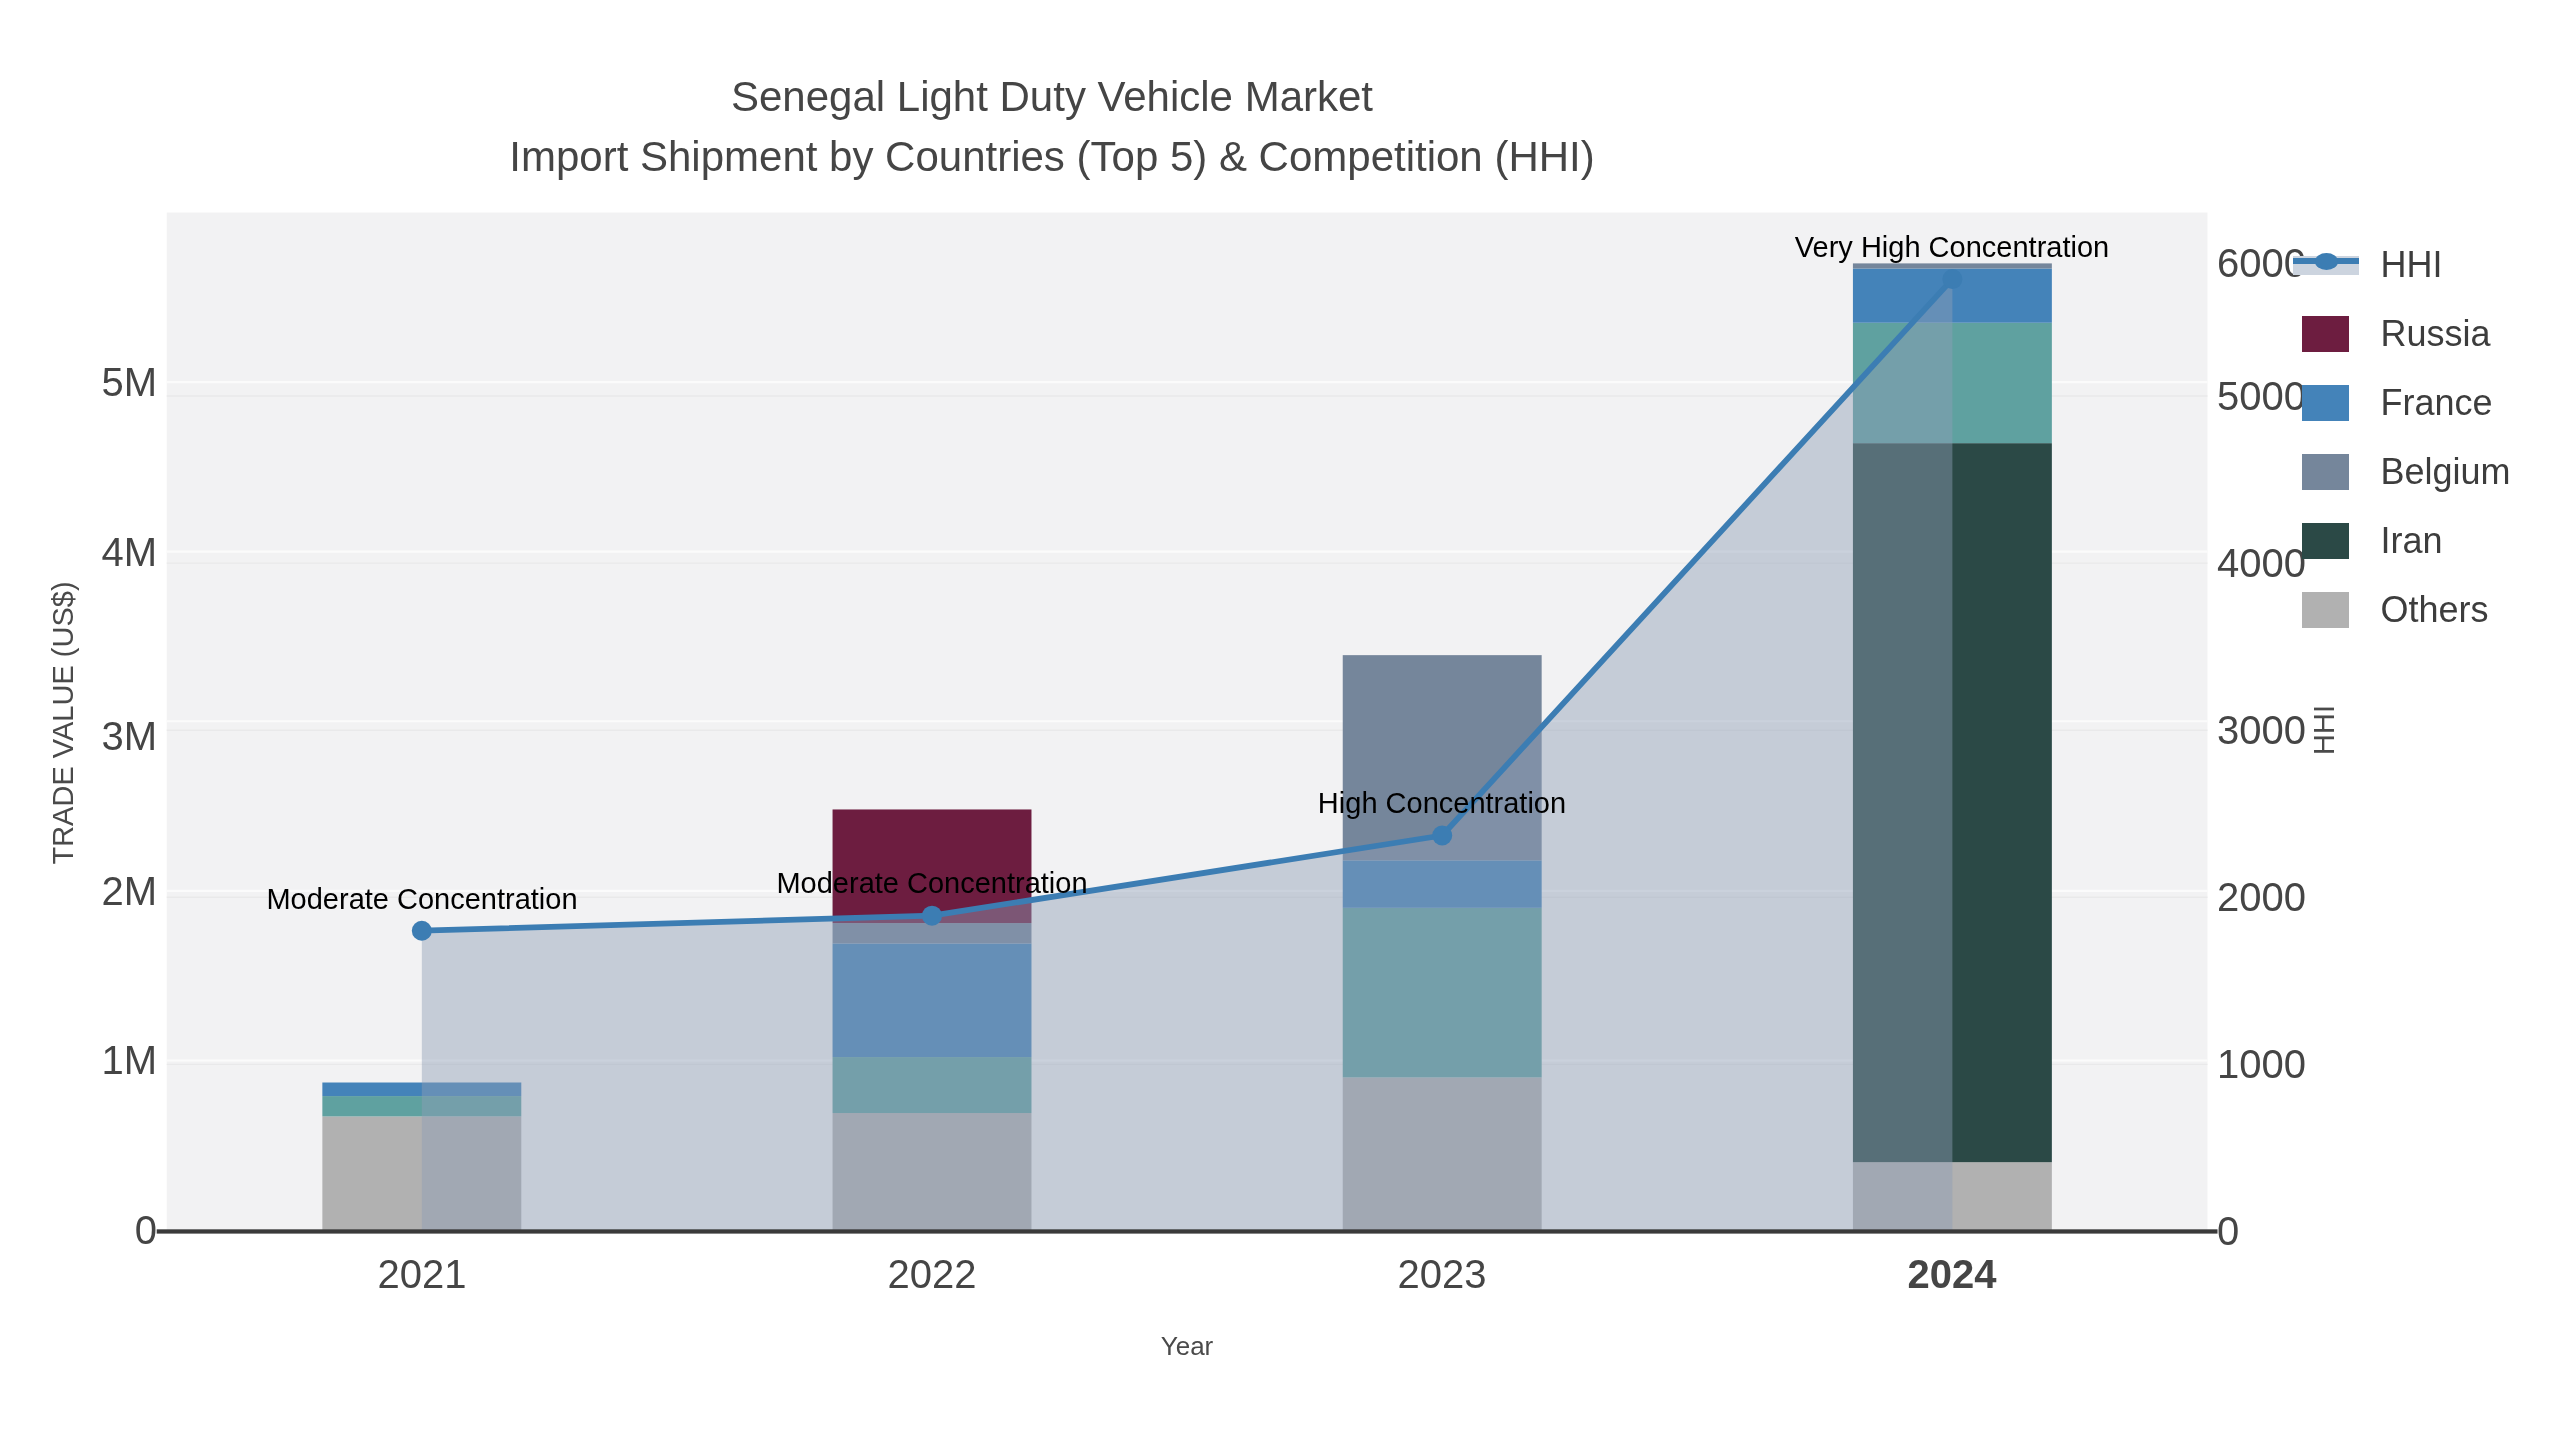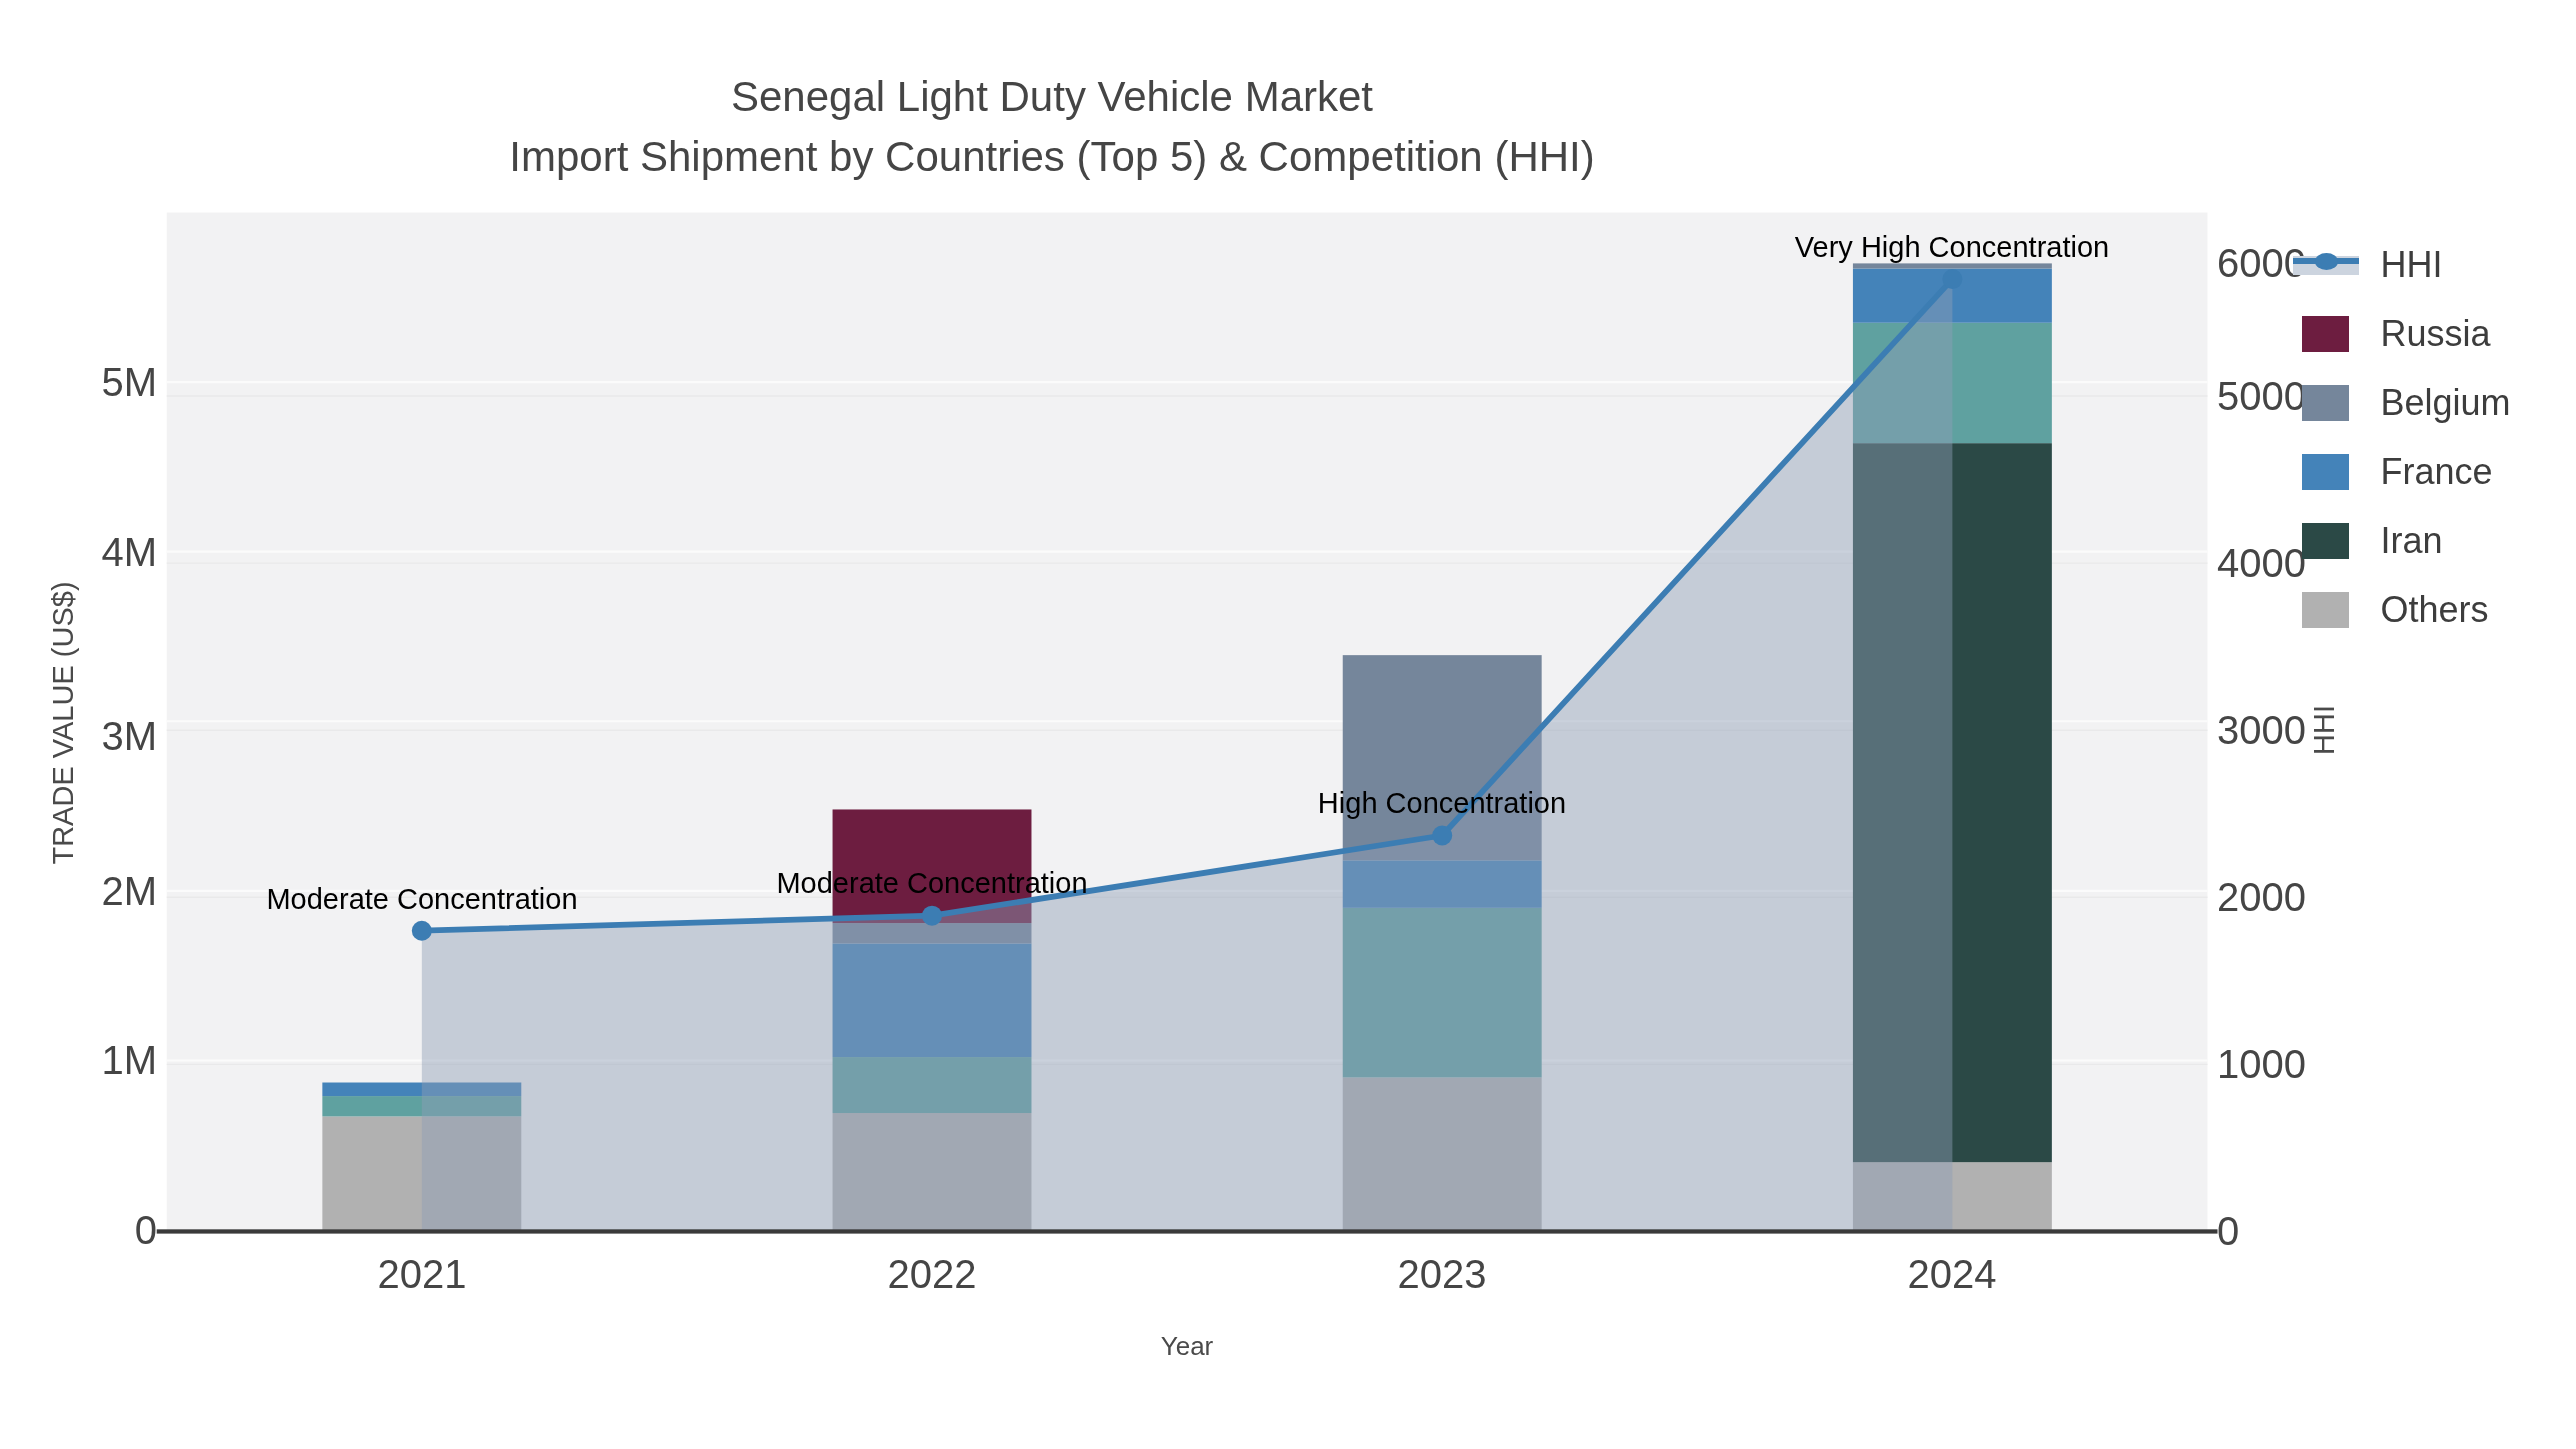--- a/index.html
+++ b/index.html
@@ -99,21 +99,21 @@
       <div class="tick tick-right" style="left: 2217px; top: 1231px;">0</div>
       <div class="tick tick-right" style="left: 2217px; top: 1064px;">1000</div>
       <div class="tick tick-right" style="left: 2217px; top: 897px;">2000</div>
       <div class="tick tick-right" style="left: 2217px; top: 730px;">3000</div>
       <div class="tick tick-right" style="left: 2217px; top: 563px;">4000</div>
       <div class="tick tick-right" style="left: 2217px; top: 396px;">5000</div>
       <div class="tick tick-right" style="left: 2217px; top: 229px; margin-top: 34px;">6000</div>
       <div class="tick tick-x" style="left: 422px; top: 1254px;">2021</div>
       <div class="tick tick-x" style="left: 932px; top: 1254px;">2022</div>
       <div class="tick tick-x" style="left: 1442px; top: 1254px;">2023</div>
-      <div class="tick tick-x" style="left: 1952px; top: 1254px;">2024</div>
+      <div class="tick tick-x" style="left: 1952px; top: 1254px; font-weight: bold;">2024</div>
       <div class="annotation" style="left: 422px; top: 899px;">Moderate Concentration</div>
       <div class="annotation" style="left: 932px; top: 883px;">Moderate Concentration</div>
       <div class="annotation" style="left: 1442px; top: 803px;">High Concentration</div>
       <div class="annotation" style="left: 1952px; top: 247px;">Very High Concentration</div>
     </div>
 
   <div id="legend">
       <div class="legend-row">
         <div class="legend-sym">
           <div class="hhi-band" style="background: rgb(204, 212, 223);"></div>
@@ -123,29 +123,29 @@
         <span class="legend-label">HHI</span>
       </div>
       <div class="legend-row">
         <div class="legend-sym">
           <div class="legend-swatch" style="background: rgb(109, 29, 64);"></div>
         </div>
         <span class="legend-label">Russia</span>
       </div>
       <div class="legend-row">
         <div class="legend-sym">
+          <div class="legend-swatch" style="background: rgb(68, 131, 185);"></div>
+        </div>
+        <span class="legend-label">France</span>
+      </div>
+      <div class="legend-row">
+        <div class="legend-sym">
           <div class="legend-swatch" style="background: rgb(117, 134, 155);"></div>
         </div>
         <span class="legend-label">Belgium</span>
-      </div>
-      <div class="legend-row">
-        <div class="legend-sym">
-          <div class="legend-swatch" style="background: rgb(68, 131, 185);"></div>
-        </div>
-        <span class="legend-label">France</span>
       </div>
       <div class="legend-row">
         <div class="legend-sym">
           <div class="legend-swatch" style="background: rgb(43, 73, 70);"></div>
         </div>
         <span class="legend-label">Iran</span>
       </div>
       <div class="legend-row">
         <div class="legend-sym">
           <div class="legend-swatch" style="background: rgb(177, 177, 177);"></div>

